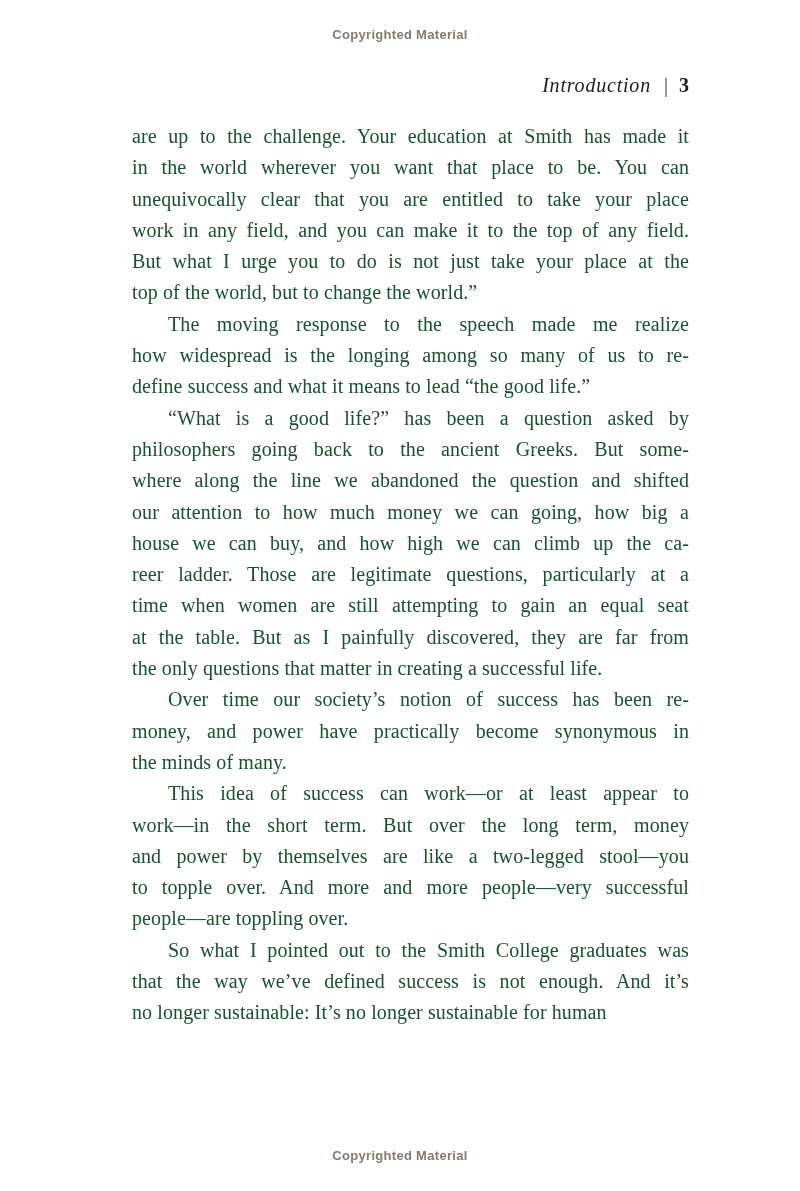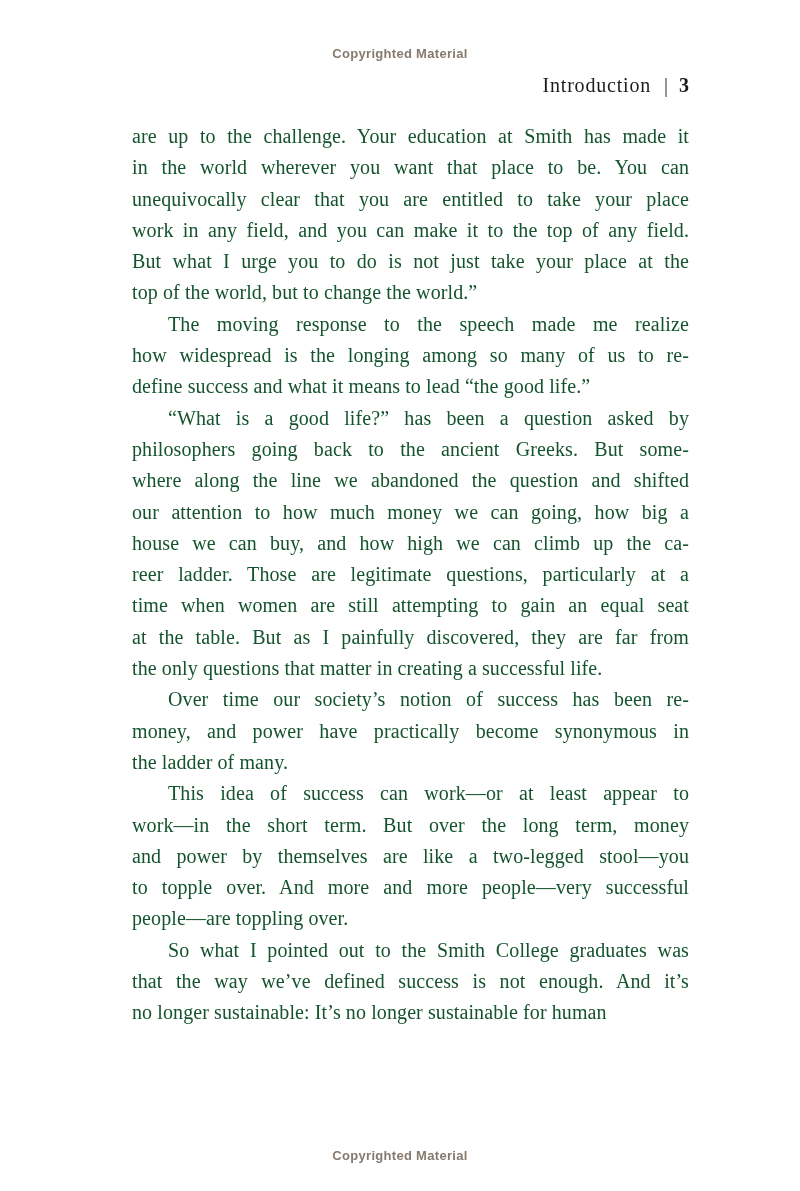--- a/index.html
+++ b/index.html
@@ -18,35 +18,35 @@
   .copyright {
     position: absolute;
     left: 0;
     width: 100%;
     text-align: center;
     font-family: "Liberation Sans", sans-serif;
     font-weight: bold;
     font-size: 13px;
     letter-spacing: 0.3px;
     color: #86796e;
-    margin-top: 19px;
   }
   .copyright.top { top: 27px; }
   .copyright.bottom { bottom: 28px; }
 
   .page-header {
     position: absolute;
     top: 74px;
     left: 132px;
     width: 557px;
     text-align: right;
     color: #1c1c1c;
     font-size: 20px;
   }
   .chapter-title {
+    font-style: italic;
     letter-spacing: 0.8px;
   }
   .header-sep {
     display: inline-block;
     margin: 0 11px 0 13px;
     font-weight: normal;
     color: #333333;
     transform: scaleY(1.05);
   }
   .page-number {
@@ -108,21 +108,21 @@
         <div class="line">our attention to how much money we can going, how big a</div>
         <div class="line">house we can buy, and how high we can climb up the ca-</div>
         <div class="line">reer ladder. Those are legitimate questions, particularly at a</div>
         <div class="line">time when women are still attempting to gain an equal seat</div>
         <div class="line">at the table. But as I painfully discovered, they are far from</div>
         <div class="line last">the only questions that matter in creating a successful life.</div>
       </div>
       <div class="paragraph indented">
         <div class="line first">Over time our society’s notion of success has been re-</div>
         <div class="line">money, and power have practically become synonymous in</div>
-        <div class="line last">the ladder of many.</div>
+        <div class="line last">the minds of many.</div>
       </div>
       <div class="paragraph indented">
         <div class="line first">This idea of success can work—or at least appear to</div>
         <div class="line">work—in the short term. But over the long term, money</div>
         <div class="line">and power by themselves are like a two-legged stool—you</div>
         <div class="line">to topple over. And more and more people—very successful</div>
         <div class="line last">people—are toppling over.</div>
       </div>
       <div class="paragraph indented">
         <div class="line first">So what I pointed out to the Smith College graduates was</div>

